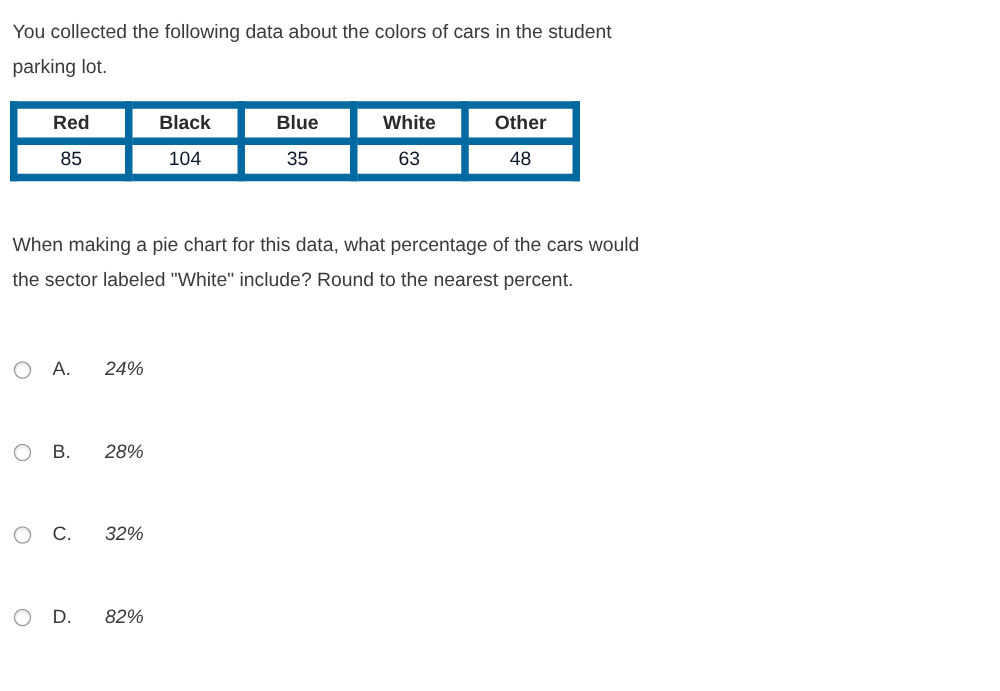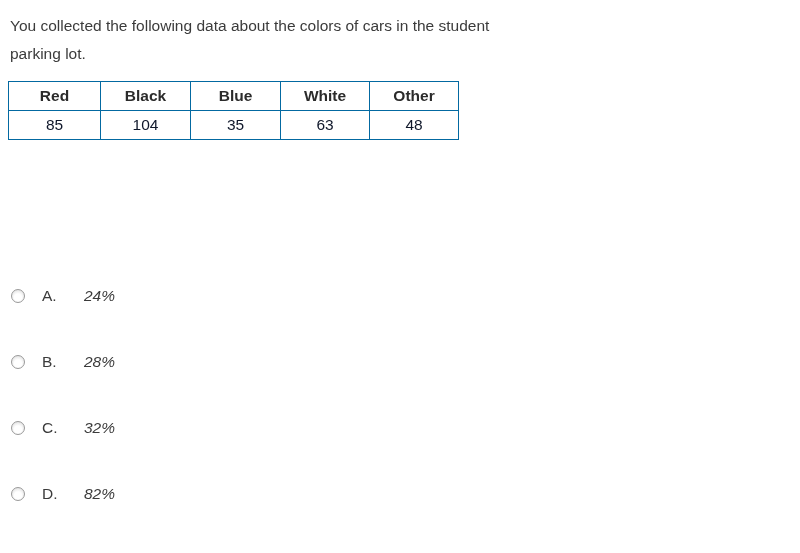--- a/index.html
+++ b/index.html
@@ -41,21 +41,21 @@
   
   .data-table {
     position: absolute;
     left: 8px;
     top: 81px;
     border-collapse: collapse;
     table-layout: fixed;
   }
   .data-table th,
   .data-table td {
-    border: 1px solid #0369a1;
+    border: 6px solid #0369a1;
     text-align: center;
     font-size: 15.5px;
     padding: 0;
     height: 29px;
     box-sizing: border-box;
     margin-left: 29px;
   }
   .data-table th {
     font-weight: bold;
     color: #2b2b2b;
@@ -131,20 +131,21 @@
       <tr>
         <td class="col-0">85</td>
         <td class="col-1">104</td>
         <td class="col-2">35</td>
         <td class="col-3">63</td>
         <td class="col-4">48</td>
       </tr>
     </tbody>
   </table>
 
+  <div class="prompt" id="question-text">When making a pie chart for this data, what percentage of the cars would the sector labeled "White" include? Round to the nearest percent.</div>
 
   <div class="option-row" id="option-row-0">
     <span class="radio"></span>
     <span class="option-letter">A.</span>
     <span class="option-value">24%</span>
   </div>
 
   <div class="option-row" id="option-row-1">
     <span class="radio"></span>
     <span class="option-letter">B.</span>

